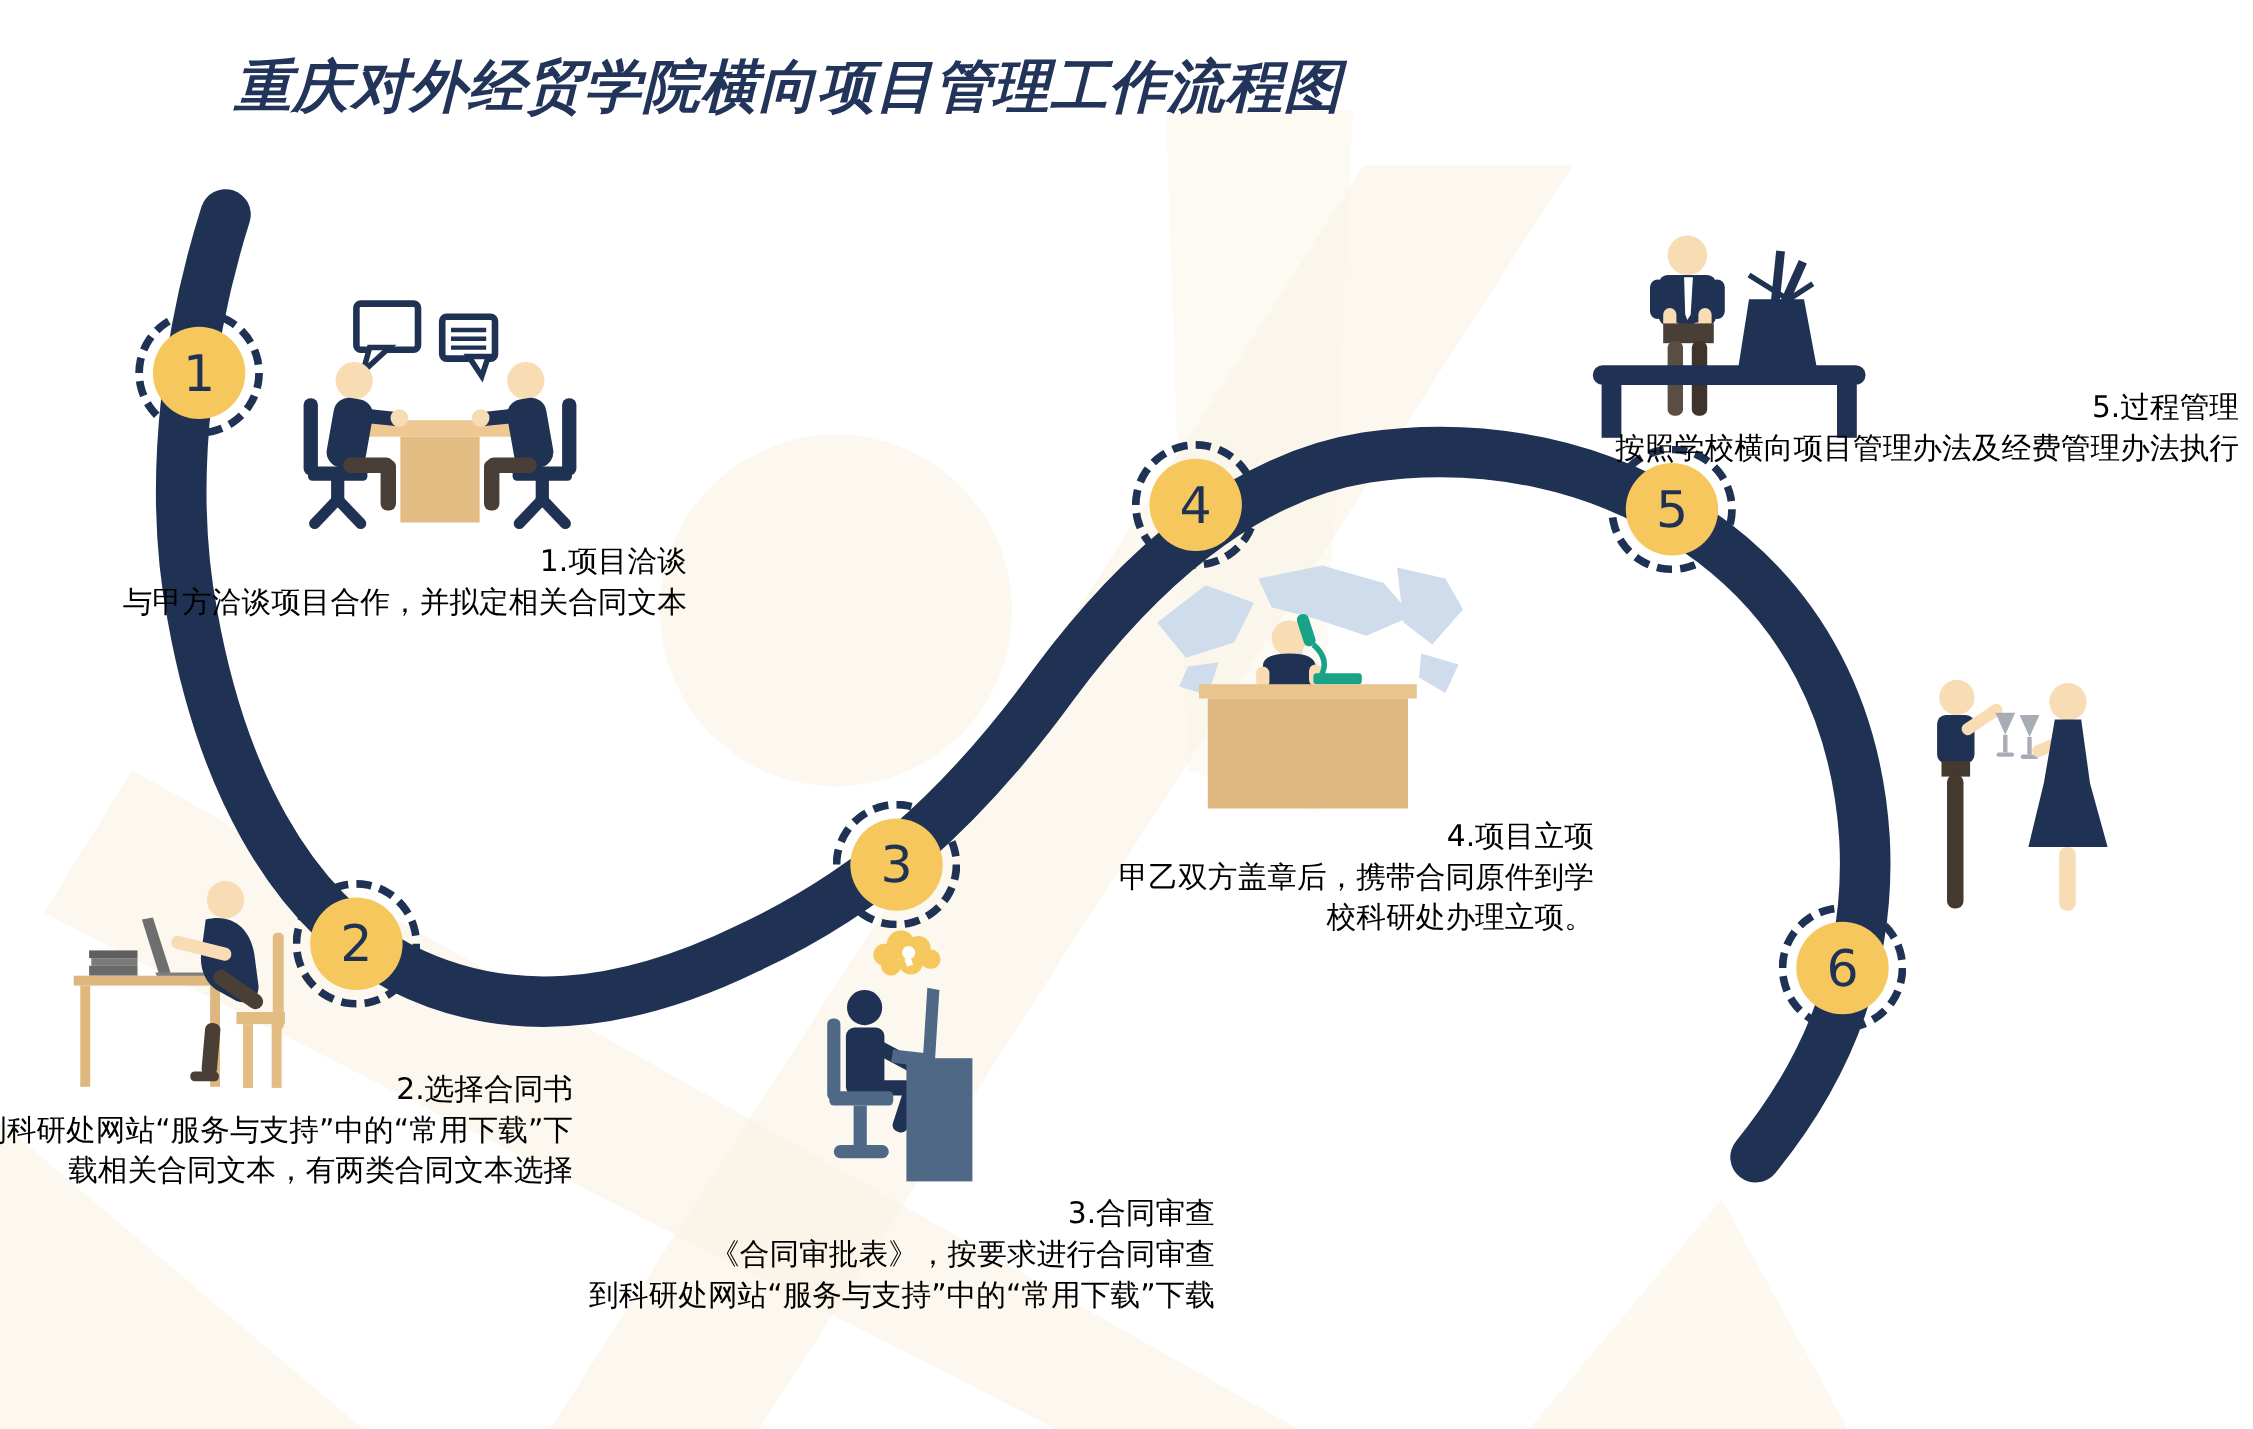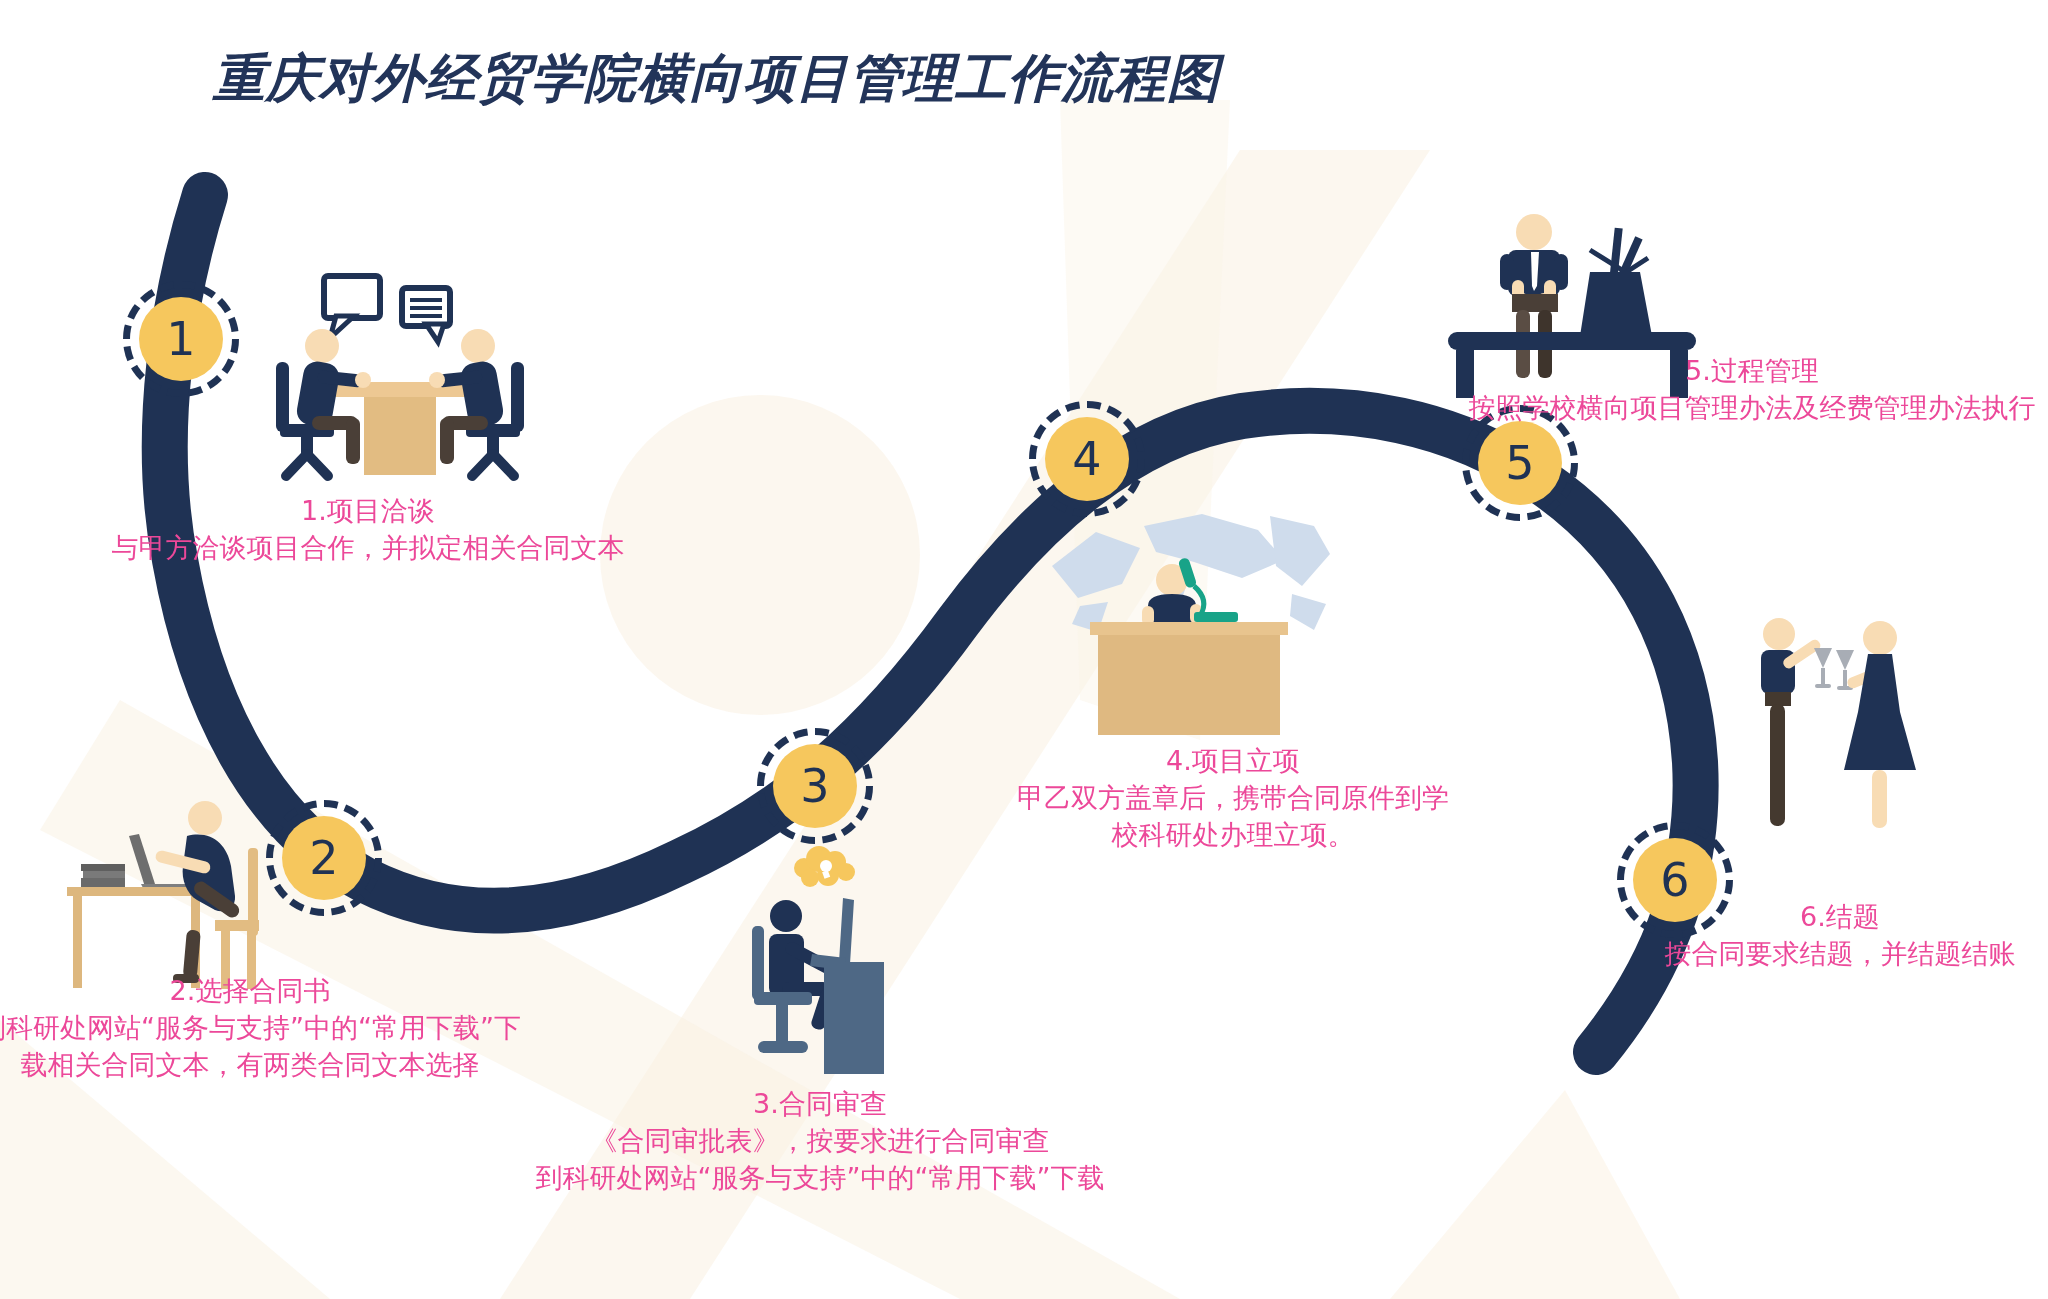--- a/index.html
+++ b/index.html
@@ -14,22 +14,22 @@
   }
   .icon{position:absolute;}
   .step-circle{position:absolute;width:116px;height:116px;transform:translate(-50%,-50%);z-index:6;}
   .dash-ring{position:absolute;left:0;top:0;right:0;bottom:0;border:7px dashed #1F3254;border-radius:50%;}
   .circle-inner{
     position:absolute;left:16px;top:16px;right:16px;bottom:16px;border-radius:50%;
     background:#F6C75D;display:flex;align-items:center;justify-content:center;
     color:#1F3254;font-size:46px;font-weight:500;
   }
   .step-text{
-    position:absolute;transform:translateX(-50%);text-align:center;z-index:6;
-    color:#ec4899;font-size:27px;line-height:37px;white-space:nowrap;
+    position:absolute;transform:translateX(-50%);text-align:right;z-index:6;
+    color:#000000;font-size:27px;line-height:37px;white-space:nowrap;
   }
   svg{display:block;}
 </style>
 </head>
 <body>
 
 <div class="canvas">
 
   <svg class="layer" viewBox="0 0 2048 1299" style="z-index:0">
     <polygon points="500,1299 1240,150 1430,150 690,1299" fill="#FAF1E2" opacity="0.55"></polygon>
@@ -241,18 +241,14 @@
   </div>
   <div class="step-text" style="left:1233px;top:742px">
     <div>4.项目立项</div>
     <div>甲乙双方盖章后，携带合同原件到学</div>
     <div>校科研处办理立项。</div>
   </div>
   <div class="step-text" style="left:1752px;top:352px">
     <div>5.过程管理</div>
     <div>按照学校横向项目管理办法及经费管理办法执行</div>
   </div>
-  <div class="step-text" style="left:1840px;top:898px">
-    <div>6.结题</div>
-    <div>按合同要求结题，并结题结账</div>
-  </div>
 
 </div>
 
 </body></html>

